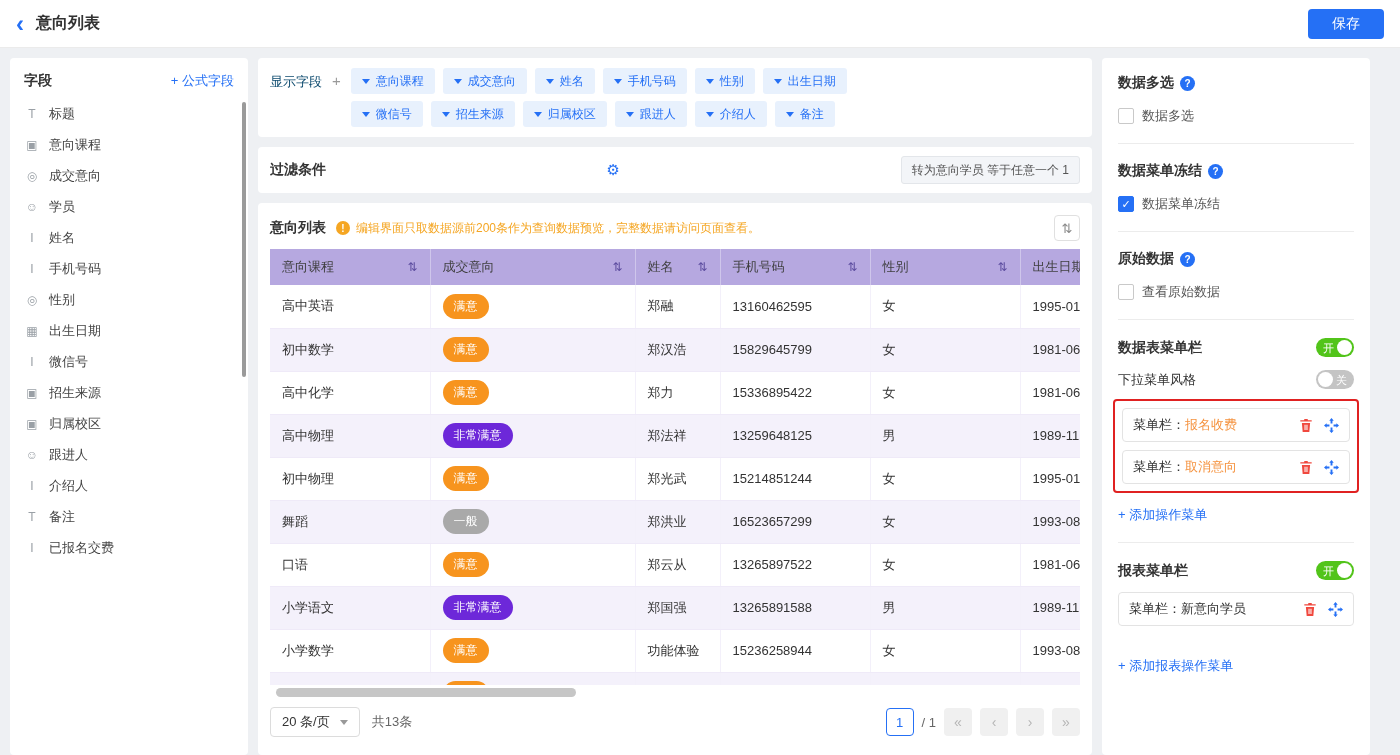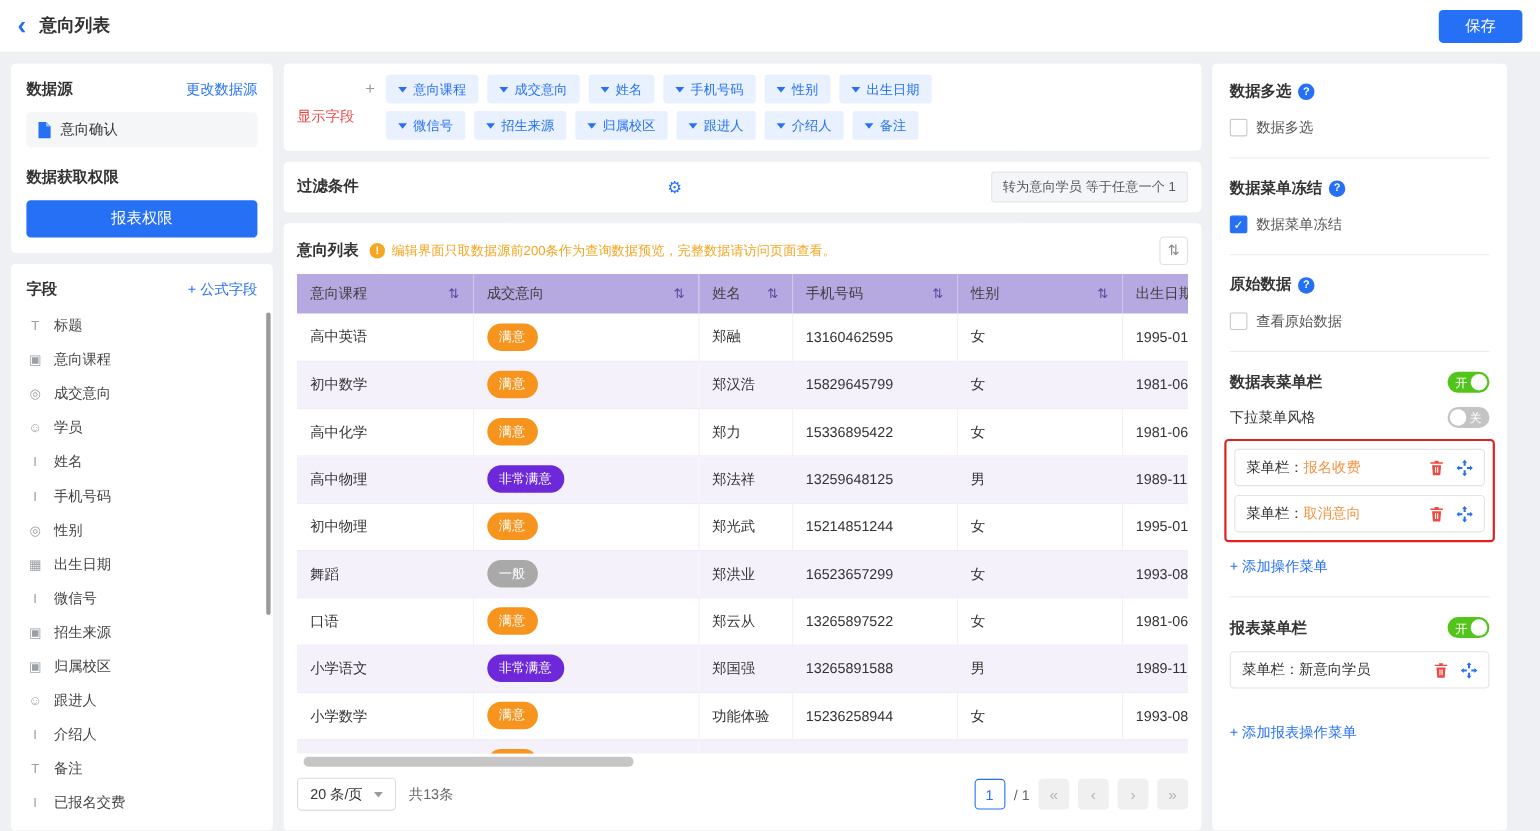--- a/index.html
+++ b/index.html
@@ -26,21 +26,21 @@
   .perm-title { margin-top:18px; }
   .perm-btn { margin-top:12px; width:100%; background:#2570f5; color:#fff; border:none; border-radius:4px; height:34px; font-size:14px; cursor:pointer; }
   .field-list { margin-top:8px; list-style:none; }
   .field-item { display:flex; align-items:center; gap:9px; height:31px; font-size:13px; color:#444; cursor:grab; }
   .field-glyph { width:16px; text-align:center; color:#9aa0a6; font-size:12px; flex:none; }
   .sidebar-scrollbar { position:absolute; right:2px; top:44px; width:4px; height:275px; background:#9a9a9a; border-radius:2px; }
 
   
   .center-col { position:absolute; top:58px; left:258px; width:834px; bottom:0; display:flex; flex-direction:column; gap:10px; }
   .chips-card { padding:10px 12px; display:flex; gap:10px; align-items:flex-start; }
-  .chips-label { font-size:13px; color:#ef4444; padding-top:5px; white-space:nowrap;margin-top:24px; }
+  .chips-label { font-size:13px; color:#0c4a6e; padding-top:5px; white-space:nowrap; }
   .chips-add { color:#999; padding-top:4px; font-size:15px; cursor:pointer; }
   .chips-rows { display:flex; flex-direction:column; gap:7px; }
   .chips-row { display:flex; gap:8px; }
   .chip { background:#e8f1fd; color:#2570f5; font-size:12px; height:26px; display:inline-flex; align-items:center; gap:6px; padding:0 11px; border-radius:3px; cursor:pointer; white-space:nowrap; }
   .caret-down { width:0; height:0; border-left:4px solid transparent; border-right:4px solid transparent; border-top:5px solid #2570f5; }
   .filter-card { padding:9px 12px; display:flex; align-items:center; gap:10px;justify-content:space-between; }
   .filter-title { font-size:14px; font-weight:700; }
   .gear-icon { color:#2570f5; font-size:15px; cursor:pointer; }
   .filter-chip { background:#f3f5f8; border:1px solid #e3e6ea; border-radius:3px; height:28px; display:inline-flex; align-items:center; padding:0 10px; font-size:12px; color:#555; cursor:pointer; }
 
@@ -100,37 +100,20 @@
 </head>
 <body>
 
 <div class="topbar">
   <span class="back">‹</span>
   <span class="topbar-title">意向列表</span>
   <button class="save-btn">保存</button>
 </div>
 
 <div class="left-col">
-  <div class="card left-card1">
-    <div class="sec-head">
-      <span class="sec-title">数据源</span>
-      <a class="link">更改数据源</a>
-    </div>
-    <div class="ds-item">
-      <span class="doc-icon">
-        <svg width="13" height="15" viewBox="0 0 13 15">
-            <path d="M1 0h7l4 4v11H1z" fill="#2570f5"></path>
-            <path d="M8 0l4 4H8z" fill="#9cc0fb"></path>
-          </svg>
-      </span>
-      <span>意向确认</span>
-    </div>
-    <div class="sec-title perm-title">数据获取权限</div>
-    <button class="perm-btn">报表权限</button>
-  </div>
 
   <div class="card left-card2">
     <div class="sec-head">
       <span class="sec-title">字段</span>
       <a class="link">+ 公式字段</a>
     </div>
     <ul class="field-list">
       <li class="field-item">
           <span class="field-glyph">T</span>
           <span>标题</span>

